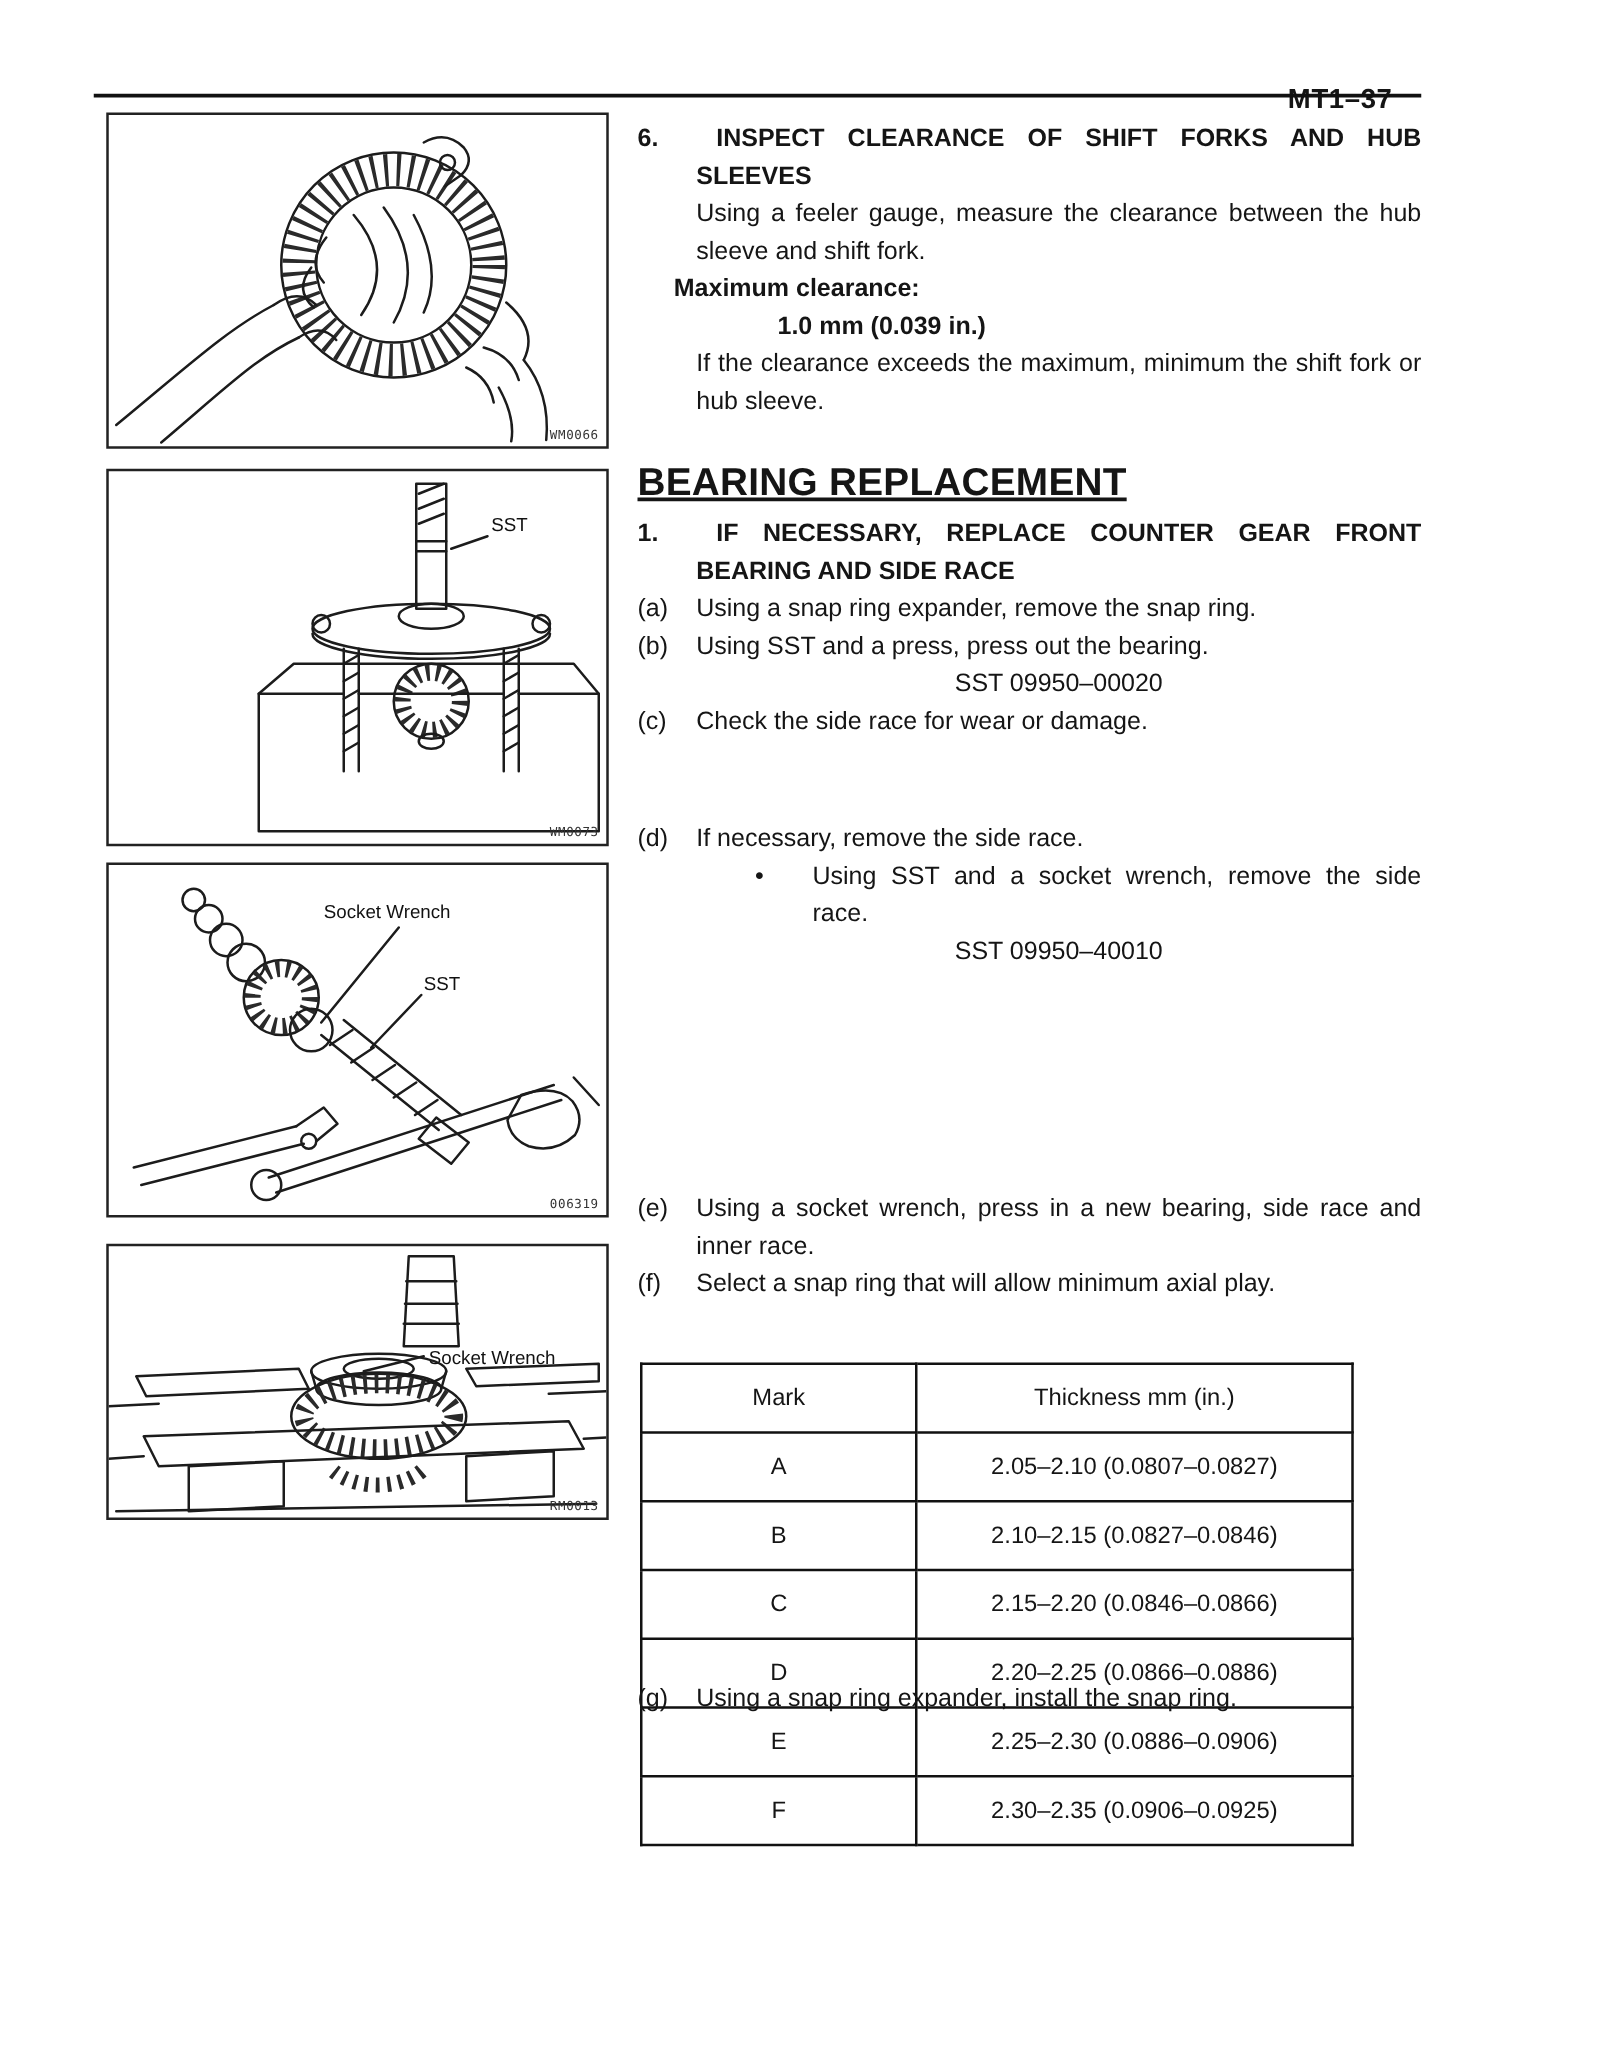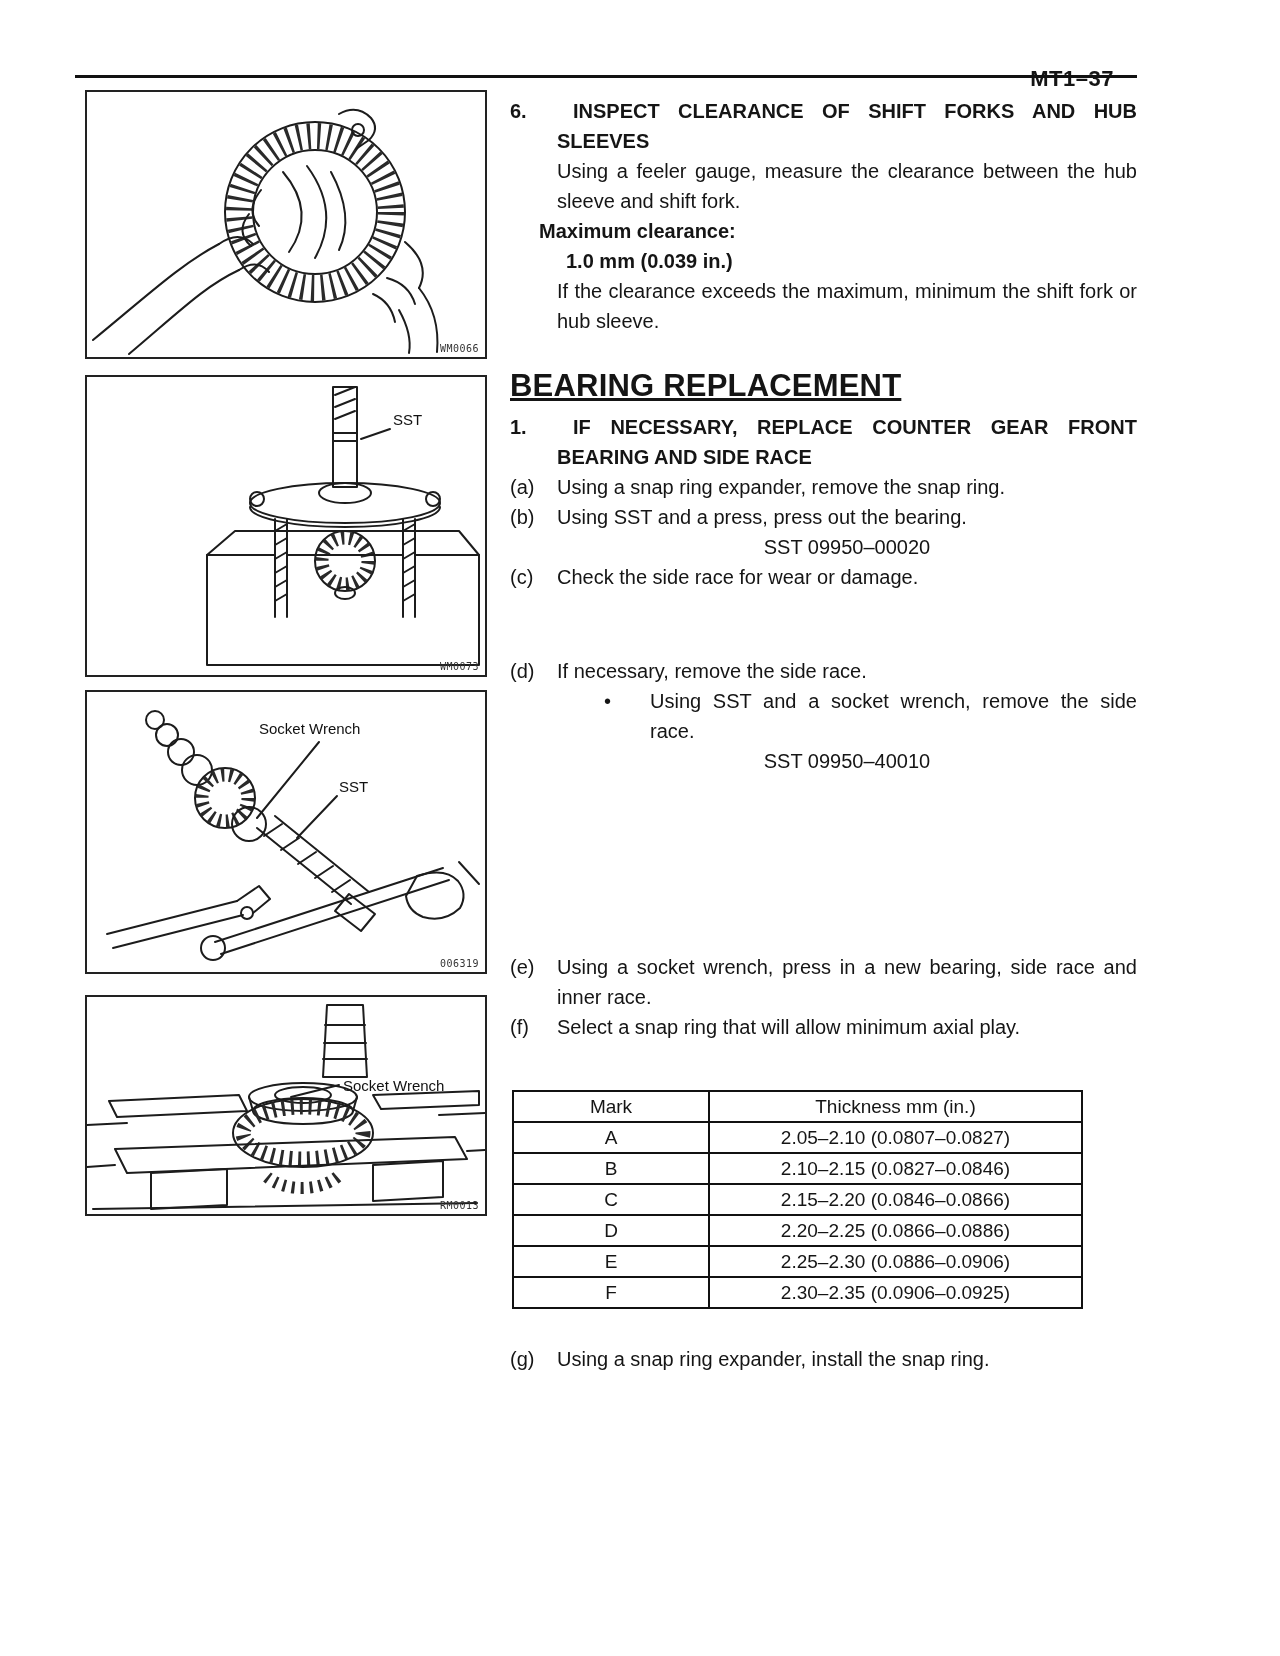--- a/index.html
+++ b/index.html
@@ -23,33 +23,33 @@
   .teeth{fill:none;stroke:#2a2a2a;}
   .svglabel{font-family:"Liberation Sans",sans-serif;font-size:15px;fill:#111;stroke:none;}
   
   .tcol{position:absolute;left:510px;width:627px;font-size:20px;line-height:30px;}
   .step-head{display:flex;font-weight:bold;}
   .step-no{width:47px;flex:none;}
   .step-title{flex:1;}
   .jline{text-align:justify;text-align-last:justify;margin-left:16px;}
   .body-par{margin:0 0 0 47px;text-align:justify;}
   .spec-label{margin-left:29px;font-weight:bold;}
-  .spec-value{margin-left:56px;font-weight:bold;}
+  .spec-value{margin-left:112px;font-weight:bold;}
   .big-heading{position:absolute;left:510px;font-size:31px;font-weight:bold;letter-spacing:.2px;white-space:nowrap;}
   .sub{display:flex;}
   .sub-label{width:47px;flex:none;}
   .sub-text{flex:1;text-align:justify;}
   .sst-line{margin-left:47px;text-align:center;}
   .bullet-row{display:flex;margin-left:94px;}
   .bullet-glyph{width:46px;flex:none;}
   
   .spec-table{position:absolute;left:512px;top:1090px;width:571px;border-collapse:collapse;
     font-size:19px;}
   .spec-table td,.spec-table th{border:2px solid #111;text-align:center;font-weight:normal;
-    height:29px;padding:0;}
+    height:29px;padding:12px;}
   .spec-table .col-mark{width:194px;}
 </style>
 </head>
 <body>
 
 <div class="page">
 
   <div class="page-num">MT1–37</div>
   <div class="head-rule"></div>
 

